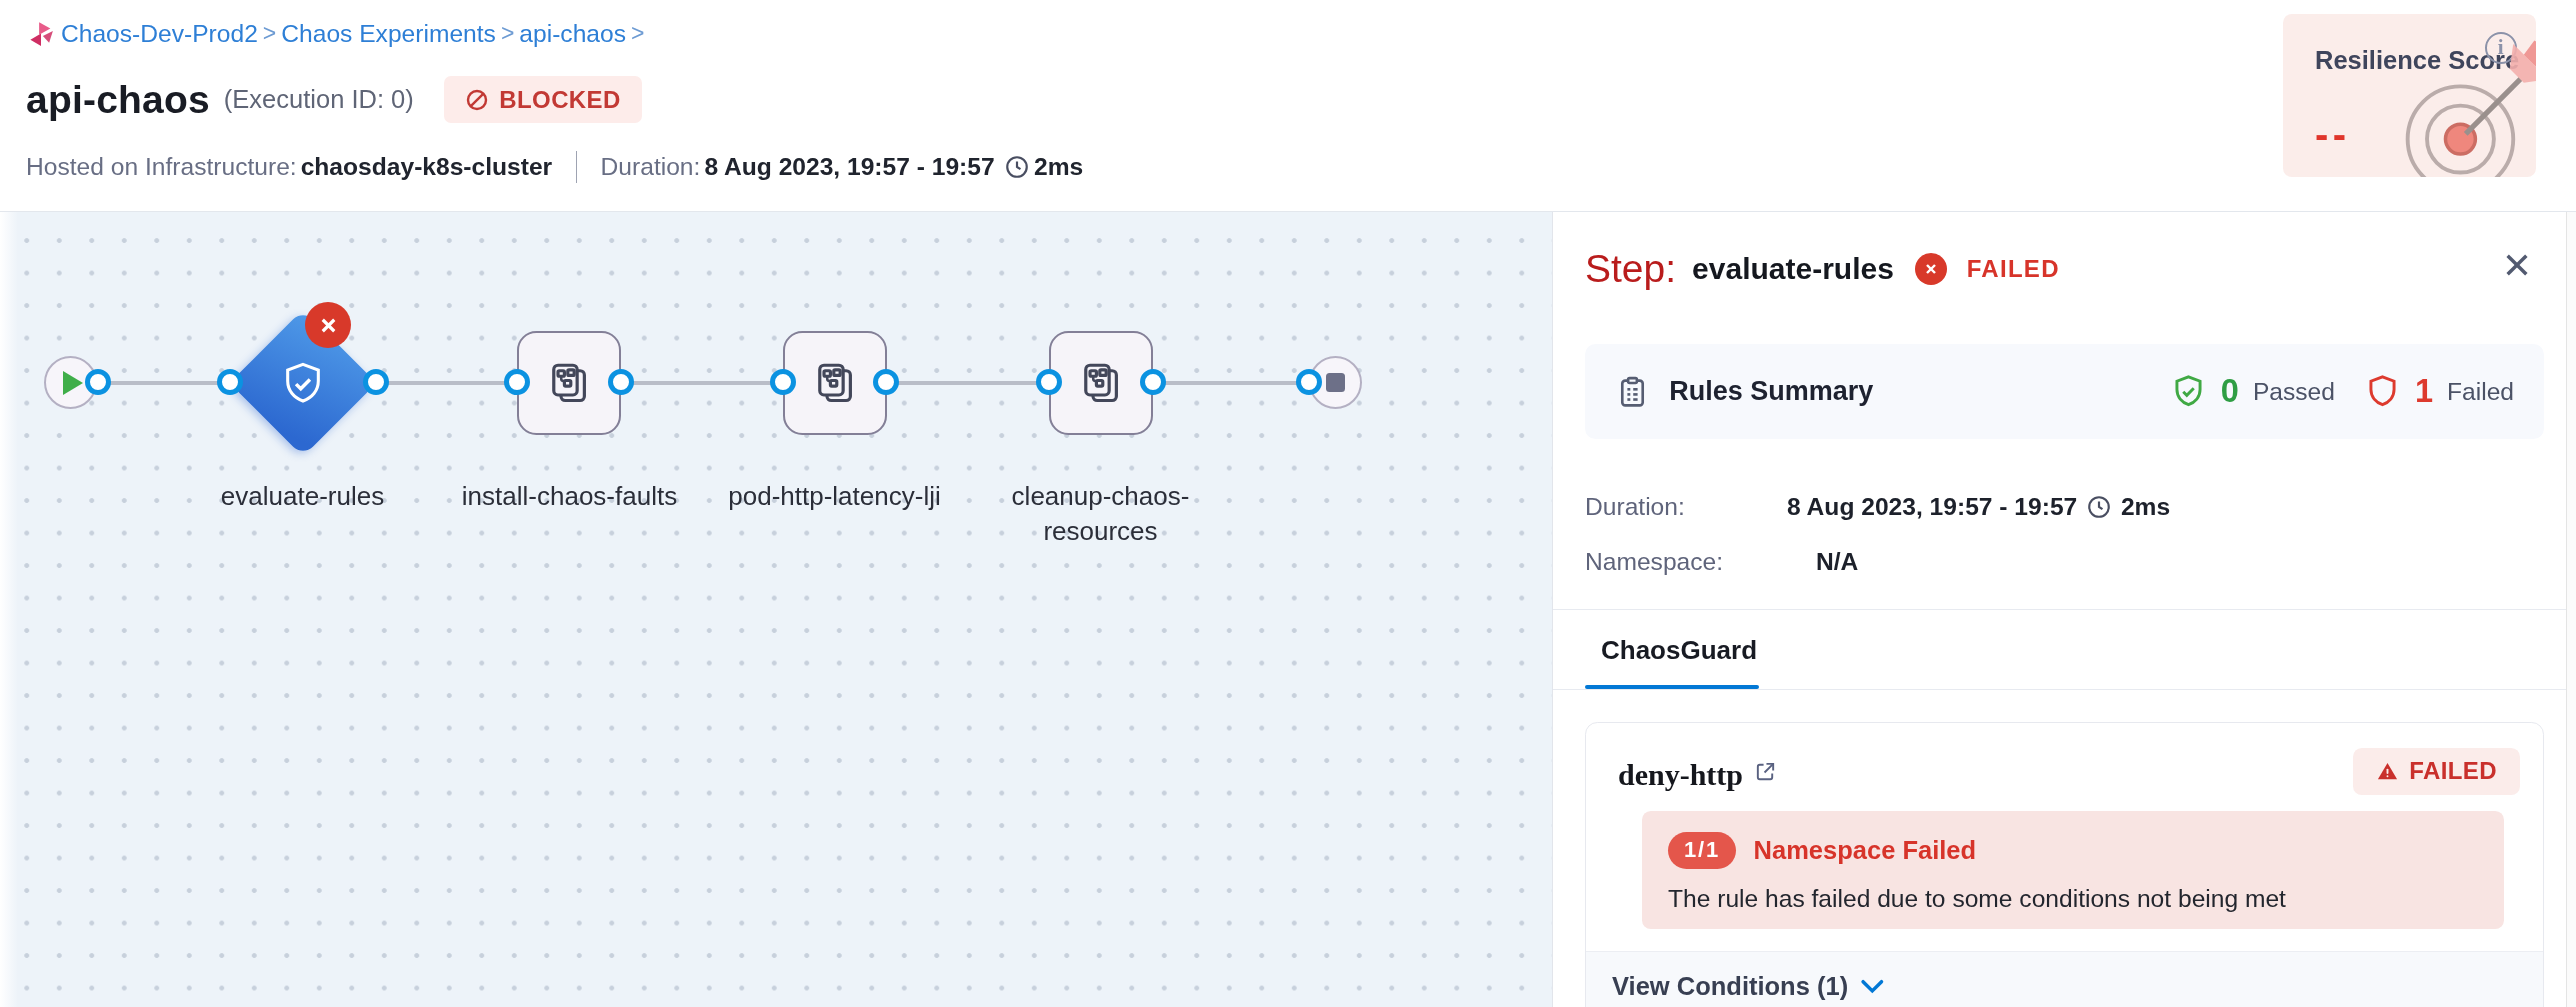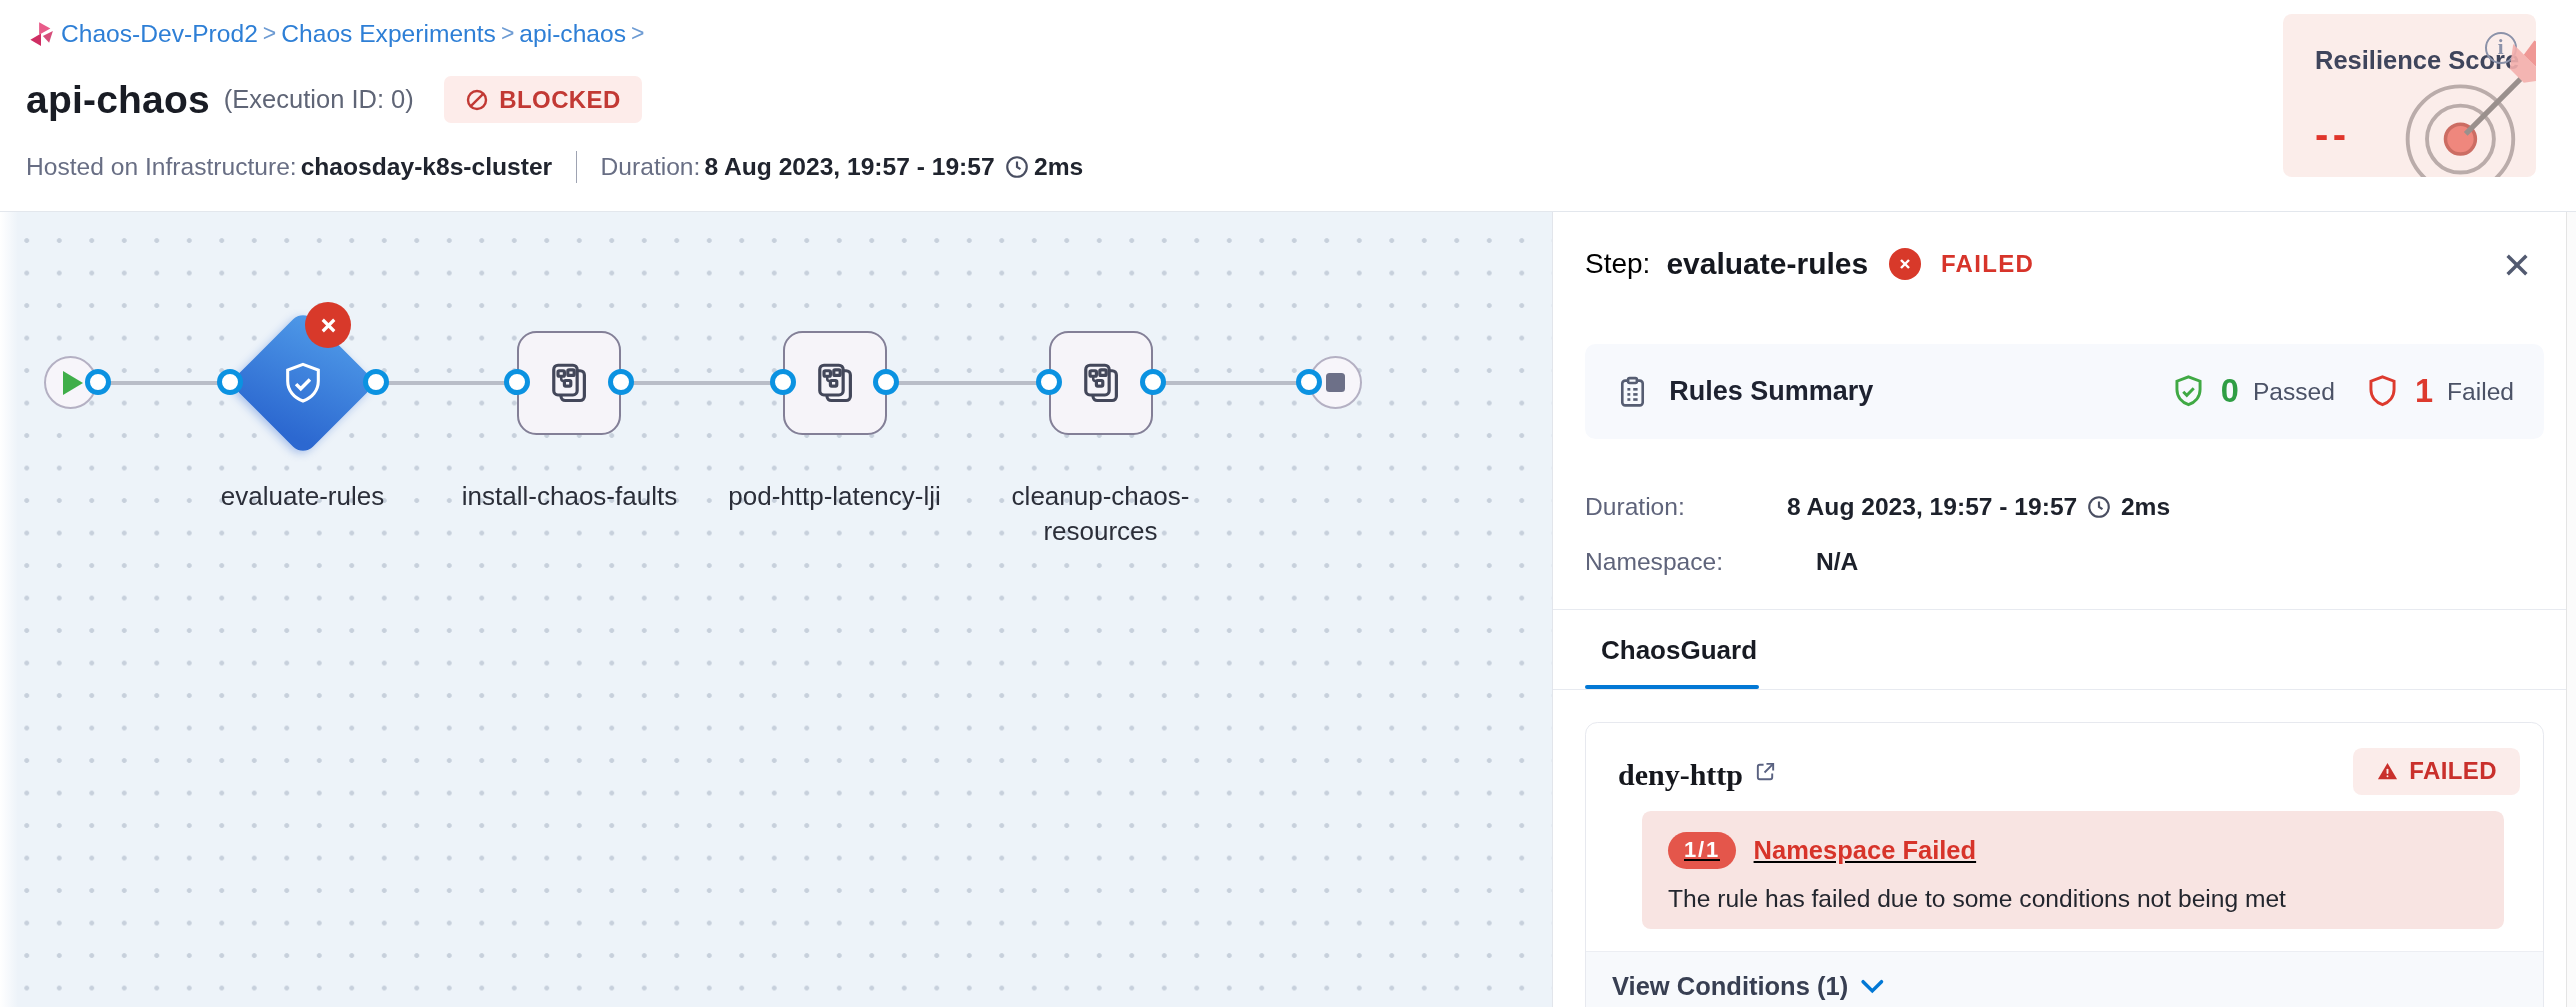--- a/index.html
+++ b/index.html
@@ -42,21 +42,21 @@
     background:linear-gradient(160deg,#4f9ae8 0%,#2c68d0 90%); display:flex; align-items:center; justify-content:center; cursor:pointer; box-shadow:0 3.5px 8.8px rgba(45,104,208,.35); }
   .guard-node .icon-unrotate { transform:rotate(-45deg); display:flex; }
   .node-fail-badge { position:absolute; left:305px; top:90px; width:46px; height:46px; background:#d8392a; border-radius:50%; display:flex; align-items:center; justify-content:center; }
   .step-node { position:absolute; top:119px; width:104px; height:104px; background:#f6f4f9; border:2.6px solid #837f97; border-radius:19.3px; display:flex; align-items:center; justify-content:center; color:#43475a; cursor:pointer; }
   .node-label { position:absolute; top:267px; width:235px; text-align:center; font-size:26px; line-height:35px; color:#2b2e39; overflow-wrap:break-word; }
 
   
   .panel { position:absolute; left:1552px; top:212px; width:1024px; height:796px; background:#fff; border-left:0.9px solid #e2e5eb; }
   .scroll-track { position:absolute; right:0; top:0; bottom:0; width:9.7px; background:#fbfbfb; border-left:0.9px solid #e4e4e4; }
   .panel-header { position:absolute; left:32px; top:35px; display:flex; align-items:center; gap:16px; }
-  .step-label { font-size:28px; color:#000000; }
+  .step-label { font-size:39px; color:#b91c1c; }
   .step-name { font-size:30px; font-weight:bold; color:#15181f; }
   .failed-text { font-size:24px; font-weight:bold; color:#d7342a; letter-spacing:1.3px; margin-left:3.5px; }
   .circle-x { width:32px; height:32px; background:#d8392a; border-radius:50%; display:flex; align-items:center; justify-content:center; margin-left:5.3px; }
   .close-btn { position:absolute; right:42px; top:35px; width:35px; height:35px; display:flex; align-items:center; justify-content:center; color:#525a70; cursor:pointer; }
 
   .rules-card { position:absolute; left:32px; right:32px; top:132px; height:95px; background:#f7f9fd; border-radius:10.5px; display:flex; align-items:center; padding:0 30px; }
   .rules-title { font-size:27px; font-weight:bold; color:#1e2230; margin-left:19.3px; }
   .rules-stats { margin-left:auto; display:flex; align-items:center; gap:14px; }
   .stat-count-pass { font-size:32.5px; font-weight:bold; color:#2f9e44; }
   .stat-count-fail { font-size:32.5px; font-weight:bold; color:#dd3a2e; }
@@ -69,21 +69,21 @@
   .tab-bar { position:absolute; left:0; right:0; top:397px; height:81px; border-top:0.9px solid #e7eaf0; border-bottom:0.9px solid #e7eaf0; }
   .tab { position:absolute; left:32px; top:0; height:81px; display:flex; align-items:center; padding:0 16px; font-size:26px; font-weight:bold; color:#181b23; cursor:pointer; }
   .tab-underline { position:absolute; left:32px; bottom:0; width:174px; height:4.4px; background:#0278d5; border-radius:2.6px; }
 
   .rule-card { position:absolute; left:32px; right:32px; top:510px; height:369px; background:#fff; border:1.8px solid #e7e9ef; border-radius:12.3px; overflow:hidden; }
   .rule-title-row { position:absolute; left:32px; top:35px; display:flex; align-items:flex-start; gap:10.5px;font-family:Liberation Serif, serif; }
   .rule-name { font-size:30px; font-weight:bold; color:#15171d; }
   .ext-link { margin-top:1.8px; color:#596180; cursor:pointer; display:inline-flex; }
   .rule-failed-badge { position:absolute; right:23px; top:24.6px; height:47px; background:#fbecea; border-radius:8.8px; display:flex; align-items:center; gap:10.5px; padding:0 23px; color:#c9302c; font-size:24px; font-weight:bold; letter-spacing:0.4px; }
   .conditions-box { position:absolute; left:56px; right:39px; top:88px; height:118px; background:#f8e4e2; border-radius:8.8px; padding:21px 26px; }
-  .conditions-head { display:flex; align-items:center; gap:17.6px;text-decoration:underline; }
+  .conditions-head { display:flex; align-items:center; gap:17.6px; }
   .conditions-pill { background:#e4564b; color:#fff; font-size:22px; font-weight:bold; padding:5.3px 16px; border-radius:878px; letter-spacing:1.8px; }
   .conditions-title { font-size:25.5px; font-weight:bold; color:#d7342a; }
   .conditions-message { margin-top:16px; font-size:24.6px; color:#23262e; }
   .rule-footer { position:absolute; left:0; right:0; top:228px; height:70px; background:#f7f9fc; border-top:0.9px solid #eceef3; display:flex; align-items:center; padding-left:26px; gap:12.3px; cursor:pointer; }
   .rule-footer-text { font-size:25.5px; font-weight:bold; color:#383f52; }
 </style>
 </head>
 <body>
 
 <div id="app">

